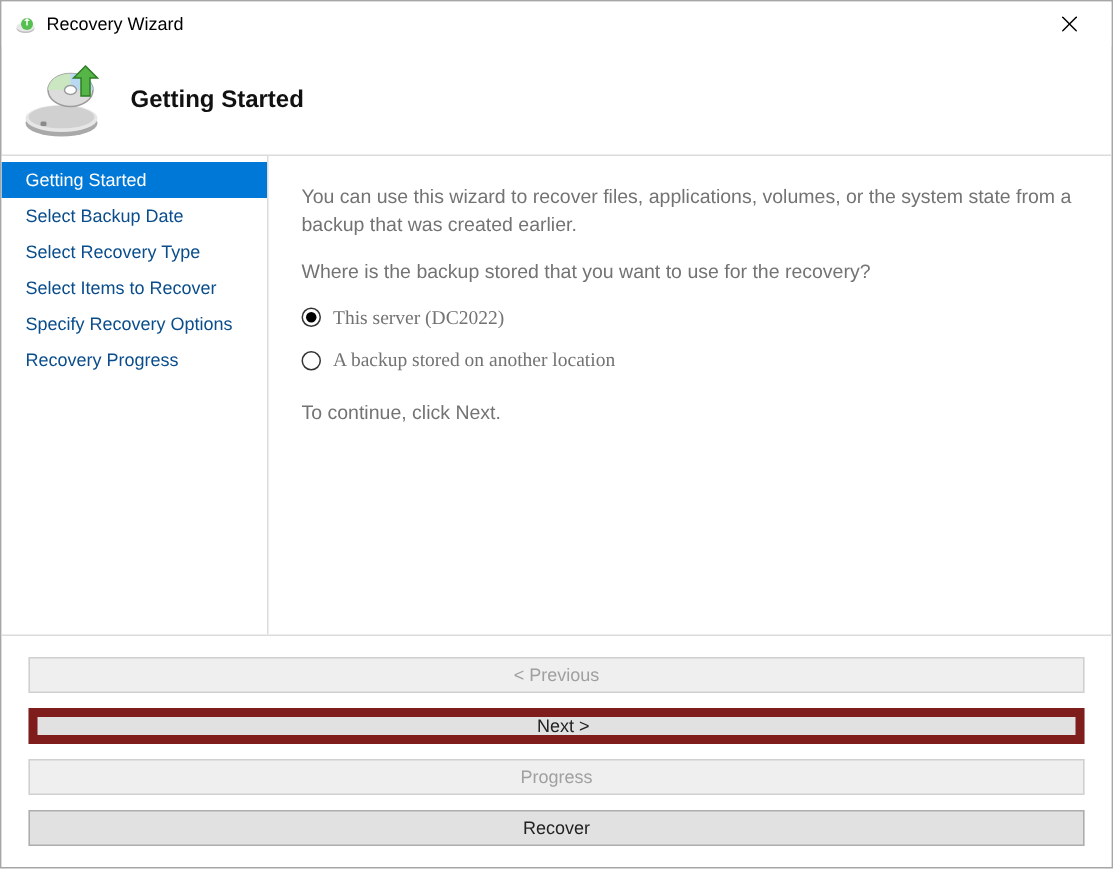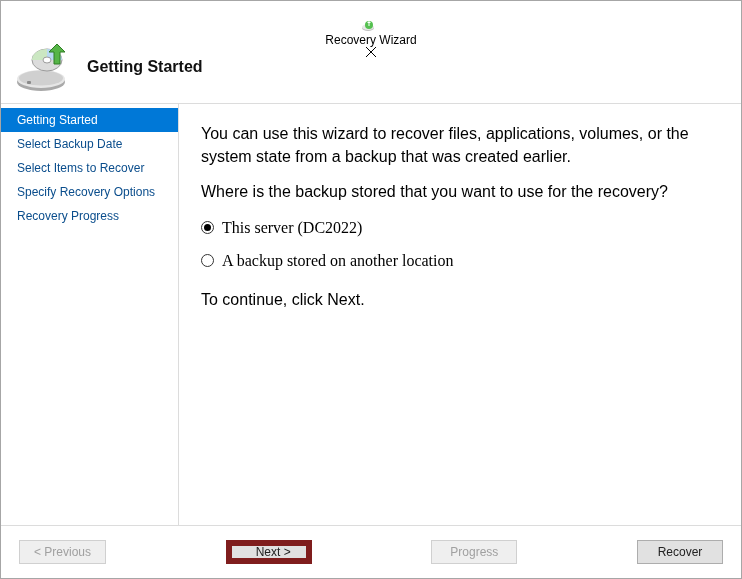--- a/index.html
+++ b/index.html
@@ -13,24 +13,23 @@
     height: 579px;
     border: 1px solid #a6a6a6;
     display: flex;
     flex-direction: column;
     overflow: hidden;
   }
   .titlebar {
     height: 30px;
     display: flex;
     align-items: center;
-    padding: 16px 8px 0 8px;
-    font-size: 12px;
-    background: #fff;
-    flex-direction: column;
+    padding: 0 8px 0 8px;
+    font-size: 12px;
+    background: #fff;
   }
   .titlebar .app-icon {
     width: 16px; height: 16px; margin-right: 6px;
     display: inline-flex; align-items: center; justify-content: center;
   }
   .titlebar .title { flex: 1; }
   .titlebar .close {
     width: 40px; height: 30px; display:flex; align-items:center; justify-content:center;
     cursor: pointer;
   }
@@ -68,42 +67,43 @@
     text-overflow: ellipsis;
     font-size: 12px;
   }
   .nav-item.active {
     background: #0078d7;
     color: #fff;
   }
   .content {
     flex: 1;
     padding: 18px 22px 10px 22px;
-    font-size: 16px;
-    color: #000000;
+    font-size: 13px;
+    color: #737373;
     line-height: 1.45;
   }
   .content p { margin: 0 0 12px 0; }
   .radio-row {
     display: flex; align-items: center; gap: 8px; margin: 4px 0 10px 0; font-family: Liberation Serif, serif;
   }
   .radio {
     width: 13px; height: 13px; border: 1px solid #333; border-radius: 50%;
     display:inline-flex; align-items:center; justify-content:center;
   }
   .radio.selected::after {
     content:""; width:7px; height:7px; background:#000; border-radius:50%;
   }
   .footer {
     border-top: 1px solid #dcdcdc;
     padding: 14px 18px;
     display: flex;
-    justify-content: space-between;
+    justify-content: center;
     gap: 10px;
     background: #fff;
+    flex-direction: column;
   }
   .btn {
     min-width: 86px; height: 24px;
     padding: 0 14px;
     border: 1px solid #adadad;
     background: #e1e1e1;
     font-size: 12px;
     color: #222;
     display: inline-flex; align-items: center; justify-content: center;
     cursor: pointer;
@@ -165,20 +165,21 @@
   </div>
   <h1>Getting Started</h1>
 </div>
 
 <div class="divider"></div>
 
 <div class="body">
   <div class="nav">
     <div class="nav-item active"><span>Getting Started</span></div>
     <div class="nav-item"><span>Select Backup Date</span></div>
+    <div class="nav-item"><span>Select Recovery Type</span></div>
     <div class="nav-item"><span>Select Items to Recover</span></div>
     <div class="nav-item"><span>Specify Recovery Options</span></div>
     <div class="nav-item"><span>Recovery Progress</span></div>
   </div>
 
   <div class="content">
     <p>You can use this wizard to recover files, applications, volumes, or the system state from a backup that was created earlier.</p>
     <p>Where is the backup stored that you want to use for the recovery?</p>
 
     <div class="radio-row">

